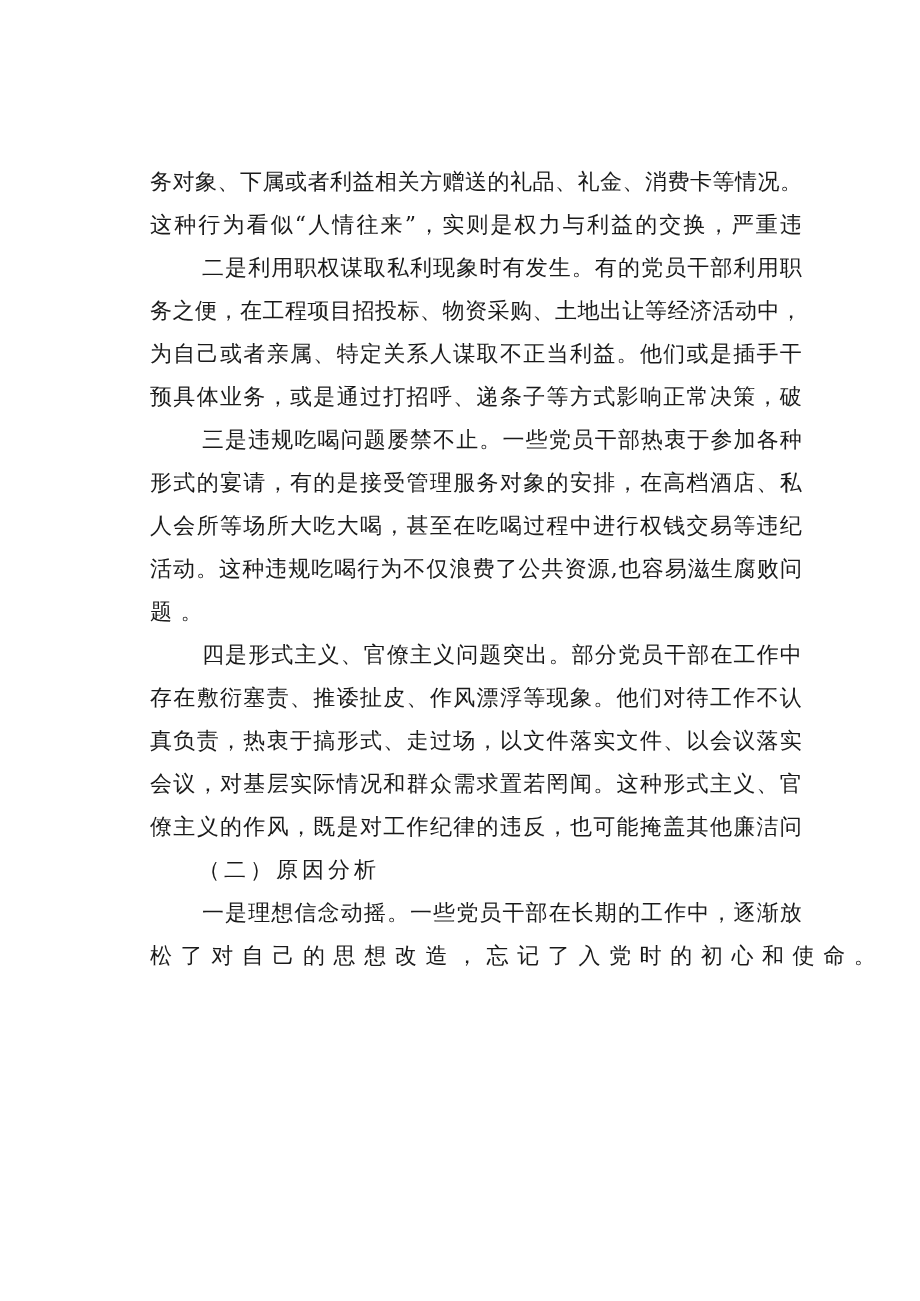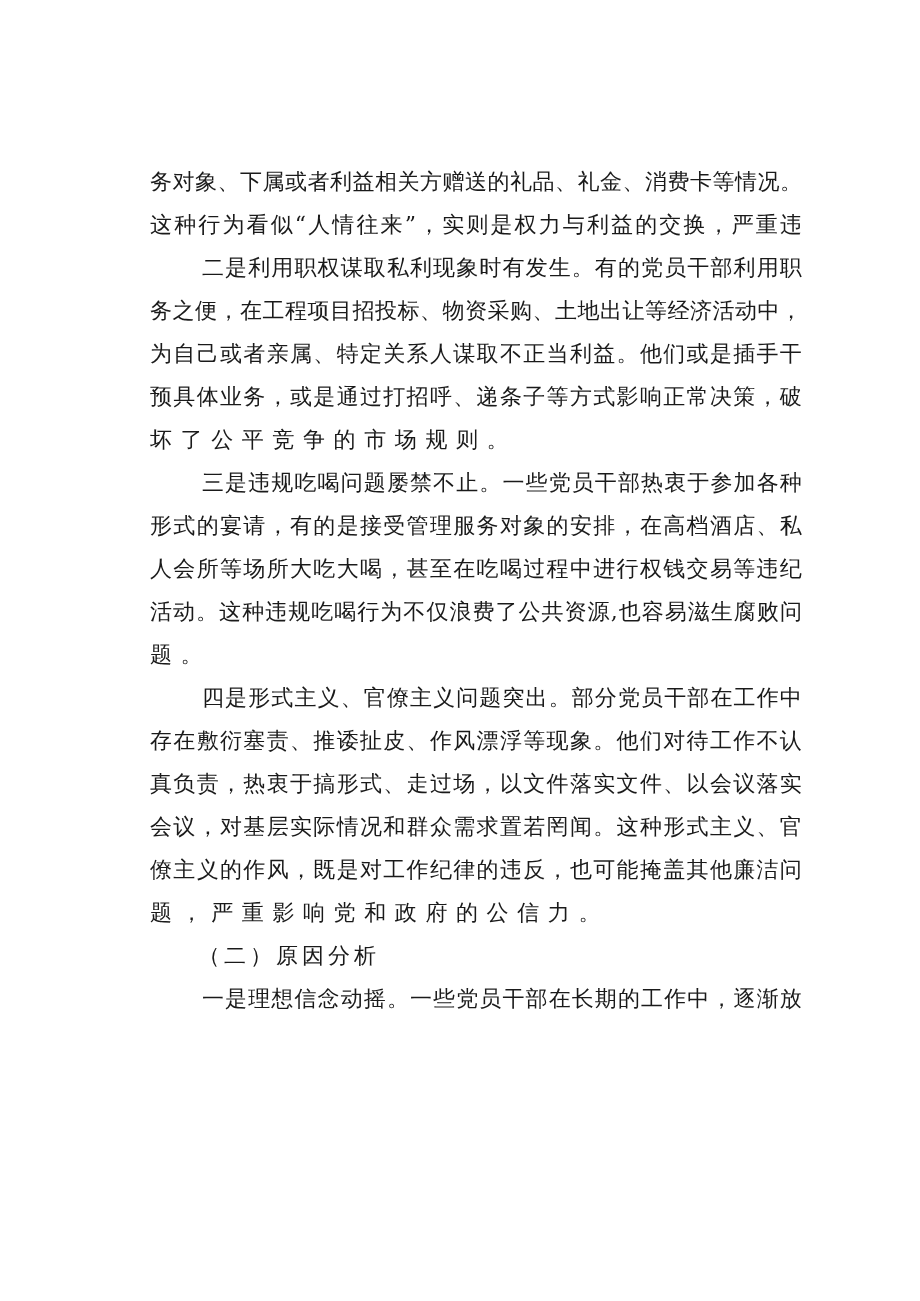--- a/index.html
+++ b/index.html
@@ -238,21 +238,20 @@
           <span>影</span>
           <span>响</span>
           <span>正</span>
           <span>常</span>
           <span>决</span>
           <span>策</span>
           <span>，</span>
           <span>破</span>
         </span>
       </div>
-    <div class="line last">坏了公平竞争的市场规则。</div>
   </div>
 
   <div class="para">
     <div class="line indent">
         <span style="display: flex; justify-content: space-between;">
           <span>三</span>
           <span>是</span>
           <span>违</span>
           <span>规</span>
           <span>吃</span>
@@ -531,21 +530,20 @@
           <span>能</span>
           <span>掩</span>
           <span>盖</span>
           <span>其</span>
           <span>他</span>
           <span>廉</span>
           <span>洁</span>
           <span>问</span>
         </span>
       </div>
-    <div class="line last">题，严重影响党和政府的公信力。</div>
   </div>
 
   <div class="para">
     <div class="line heading">（二）原因分析</div>
   </div>
 
   <div class="para">
     <div class="line indent">
         <span style="display: flex; justify-content: space-between;">
           <span>一</span>
@@ -569,15 +567,16 @@
           <span>的</span>
           <span>工</span>
           <span>作</span>
           <span>中</span>
           <span>，</span>
           <span>逐</span>
           <span>渐</span>
           <span>放</span>
         </span>
       </div>
+    <div class="line last">松了对自己的思想改造，忘记了入党时的初心和使命。</div>
   </div>
 
 </div>
 
 </body></html>

